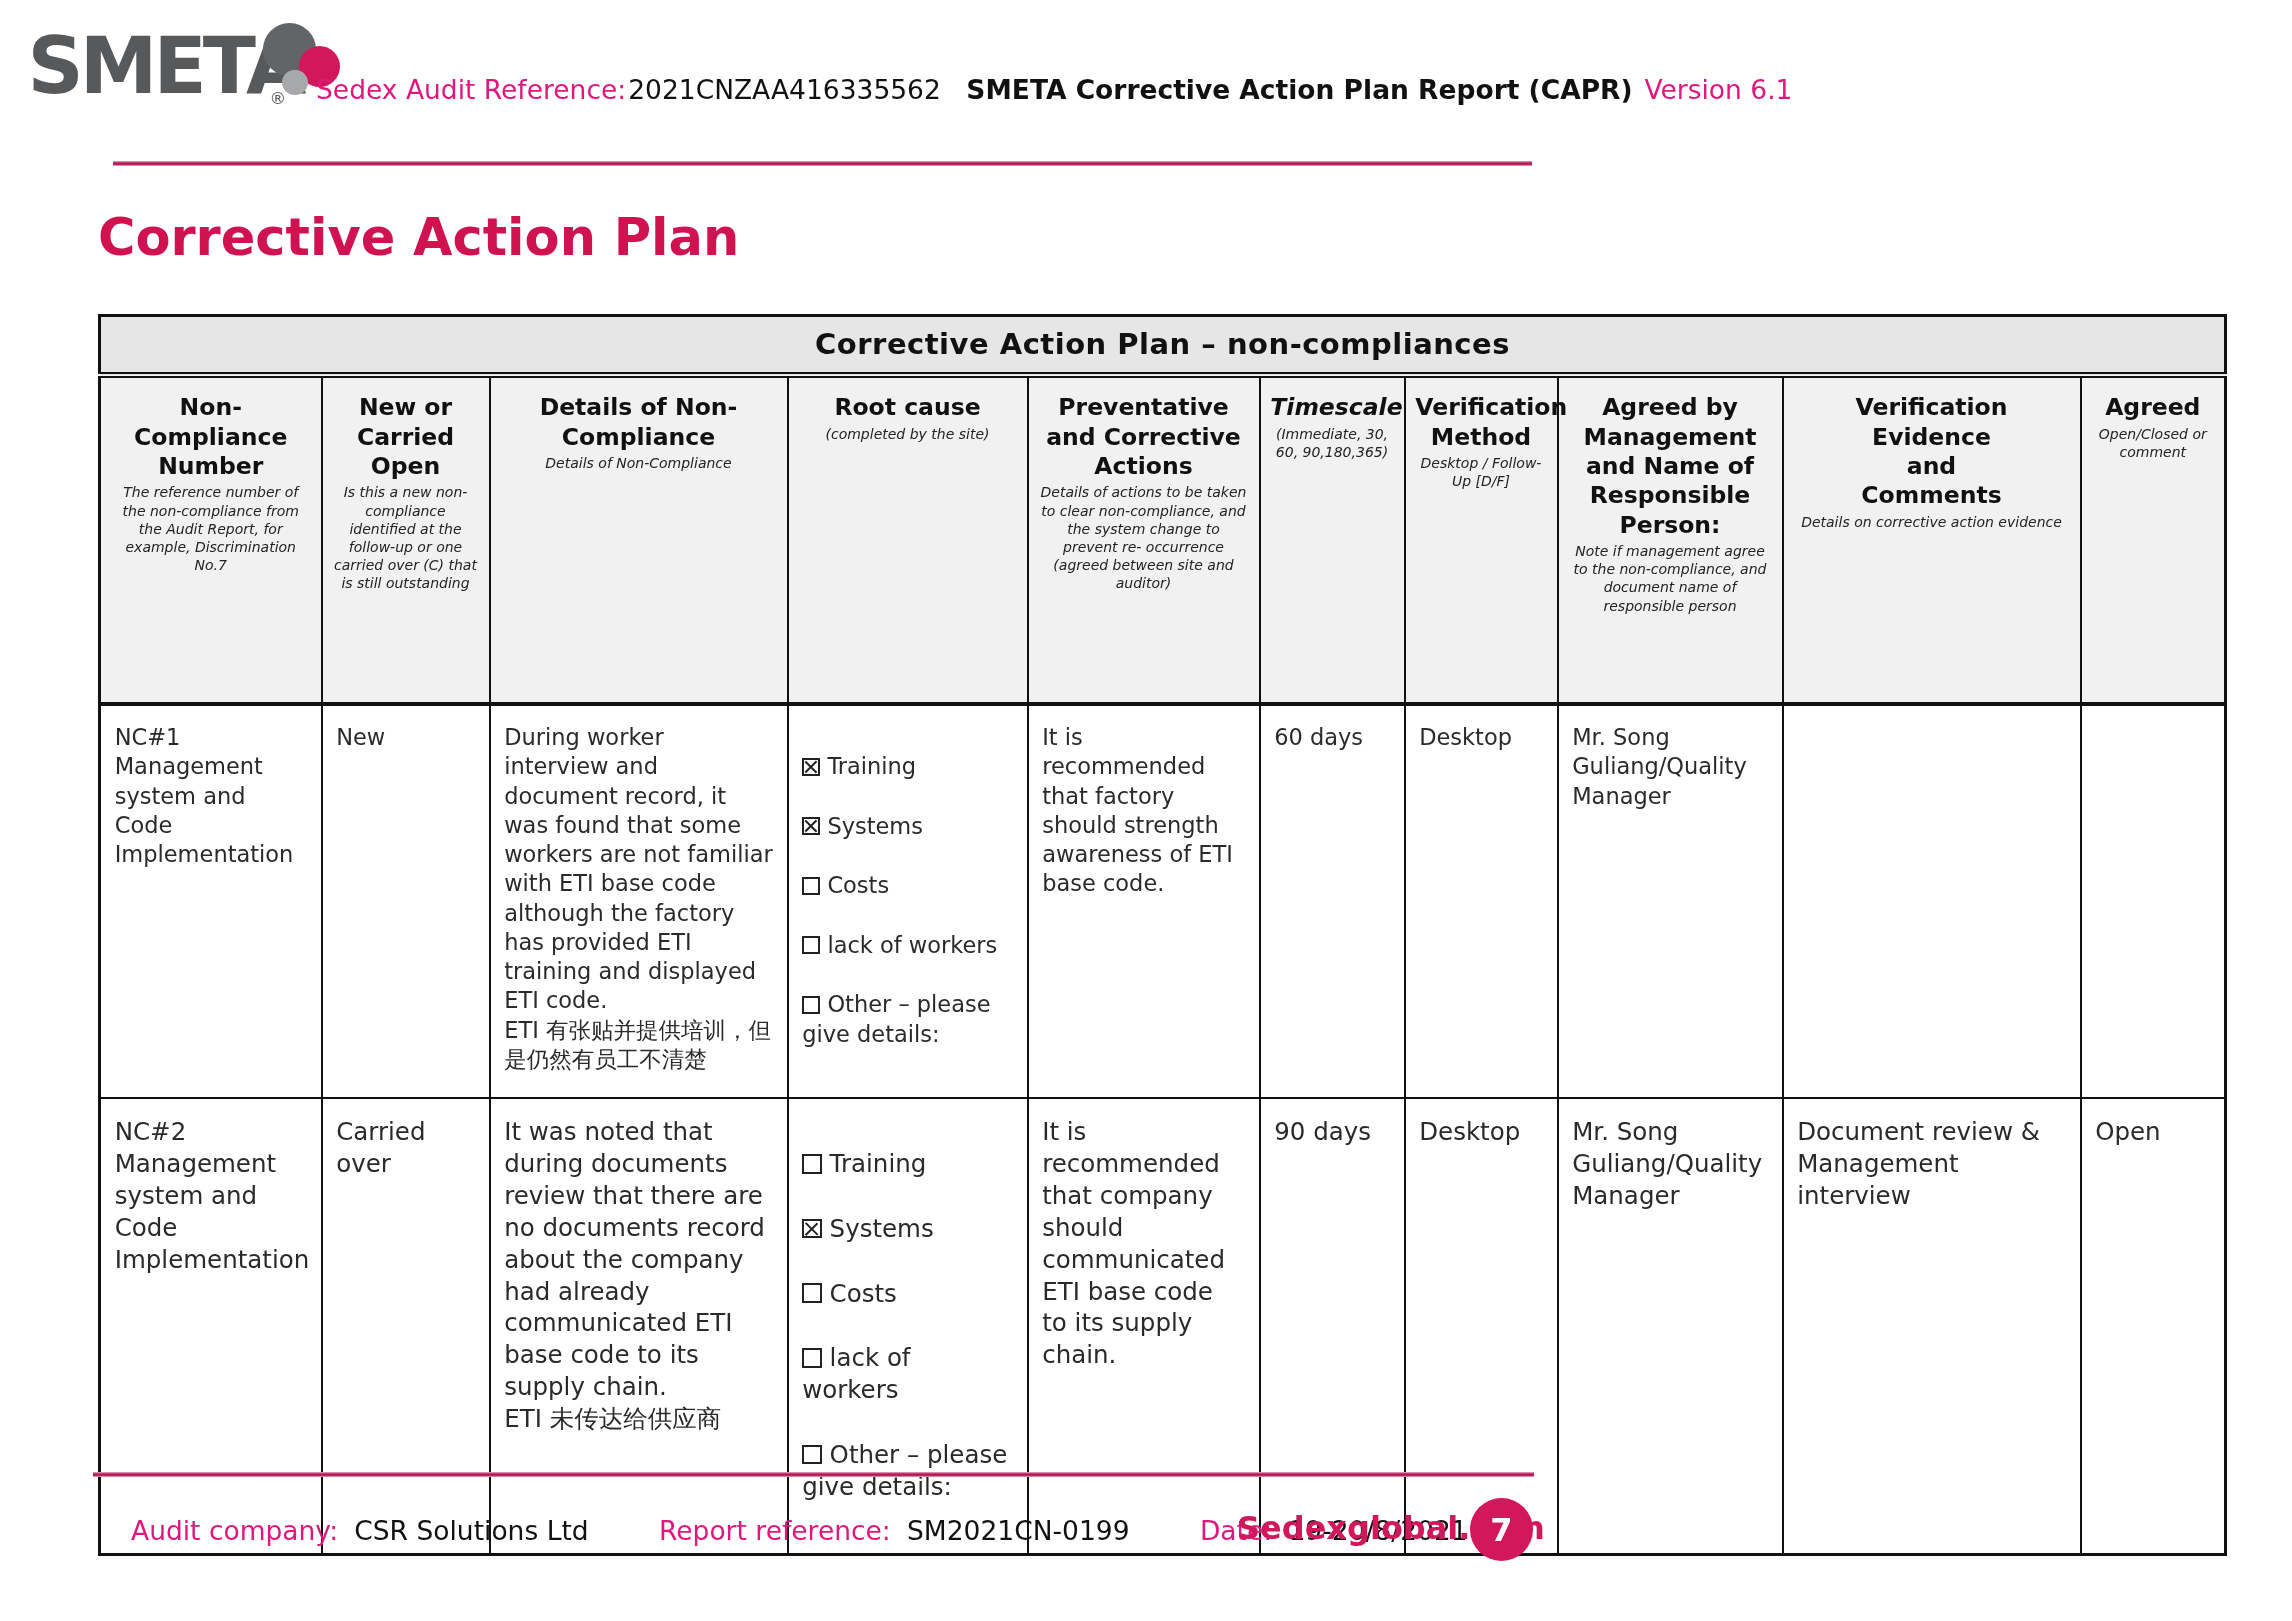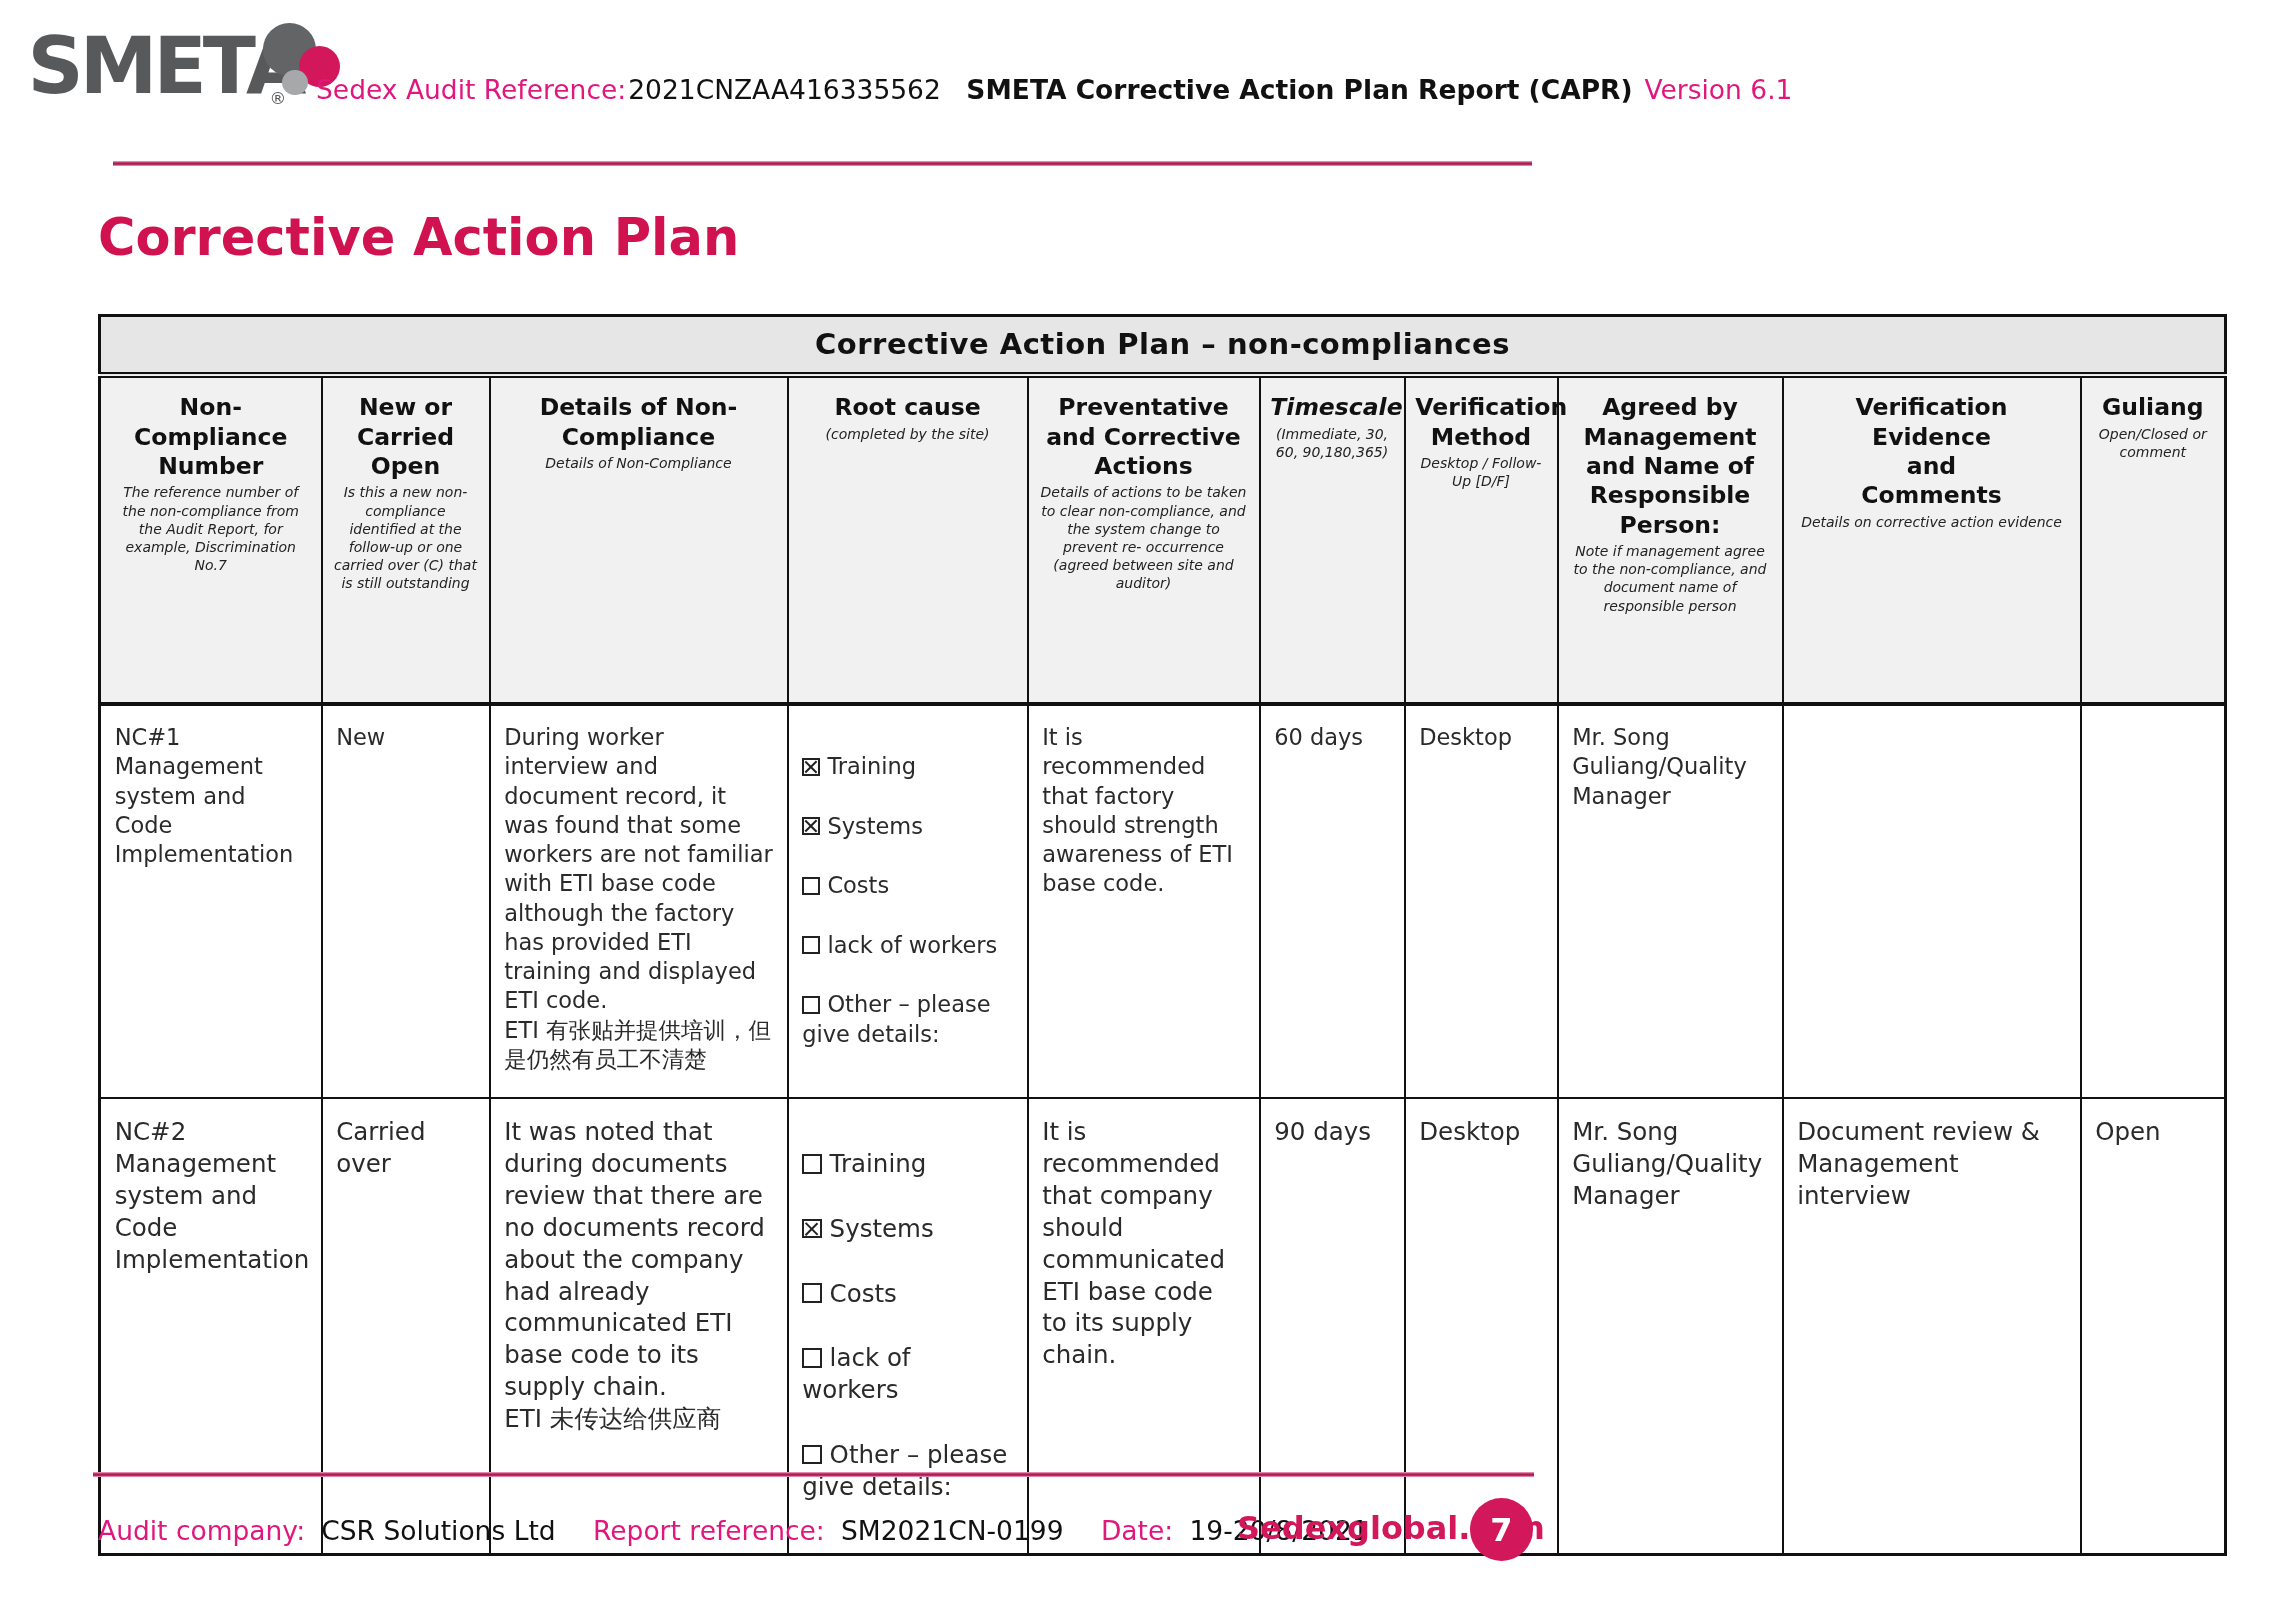--- a/index.html
+++ b/index.html
@@ -108,21 +108,21 @@
     height:0.09em; background:#222;
   }
   .checkbox.checked::before { transform:rotate(45deg); }
   .checkbox.checked::after  { transform:rotate(-45deg); }
 
   
   .footer-info {
     position:absolute; left:98px; top:1515px;
     font-size:26.5px; white-space:nowrap;
   }
-  .footer-info .pink { color:#e0187e; }
+  .footer-info .pink { color:#e0187e;padding-left:33px; }
   .footer-info .val { color:#111; margin-left:7.8px; }
   .footer-info .gap { margin-left:29px; }
   .footer-site {
     position:absolute; left:1237px; top:1509px;
     font-size:32px; font-weight:bold; color:#d3175b;
   }
   .page-circle {
     position:absolute; left:1470px; top:1498px;
     width:63px; height:63px; border-radius:50%;
     background:#d3175b; color:#fff;
@@ -204,21 +204,21 @@
           <div class="col-title">Agreed by Management and Name of Responsible Person:</div>
           <div class="col-sub">Note if management agree to the non-compliance, and document name of responsible person</div>
         </th>
         <th>
           <div class="col-title">Verification Evidence
 and
 Comments</div>
           <div class="col-sub">Details on corrective action evidence</div>
         </th>
         <th>
-          <div class="col-title">Guliang</div>
+          <div class="col-title">Agreed</div>
           <div class="col-sub">Open/Closed or comment</div>
         </th>
       </tr>
     </thead>
     <tbody>
       <tr class="data-row row-1">
         <td>NC#1
 Management system and Code Implementation</td>
         <td>New</td>
         <td>During worker interview and document record, it was found that some workers are not familiar with ETI base code although the factory has provided ETI training and displayed ETI code.

